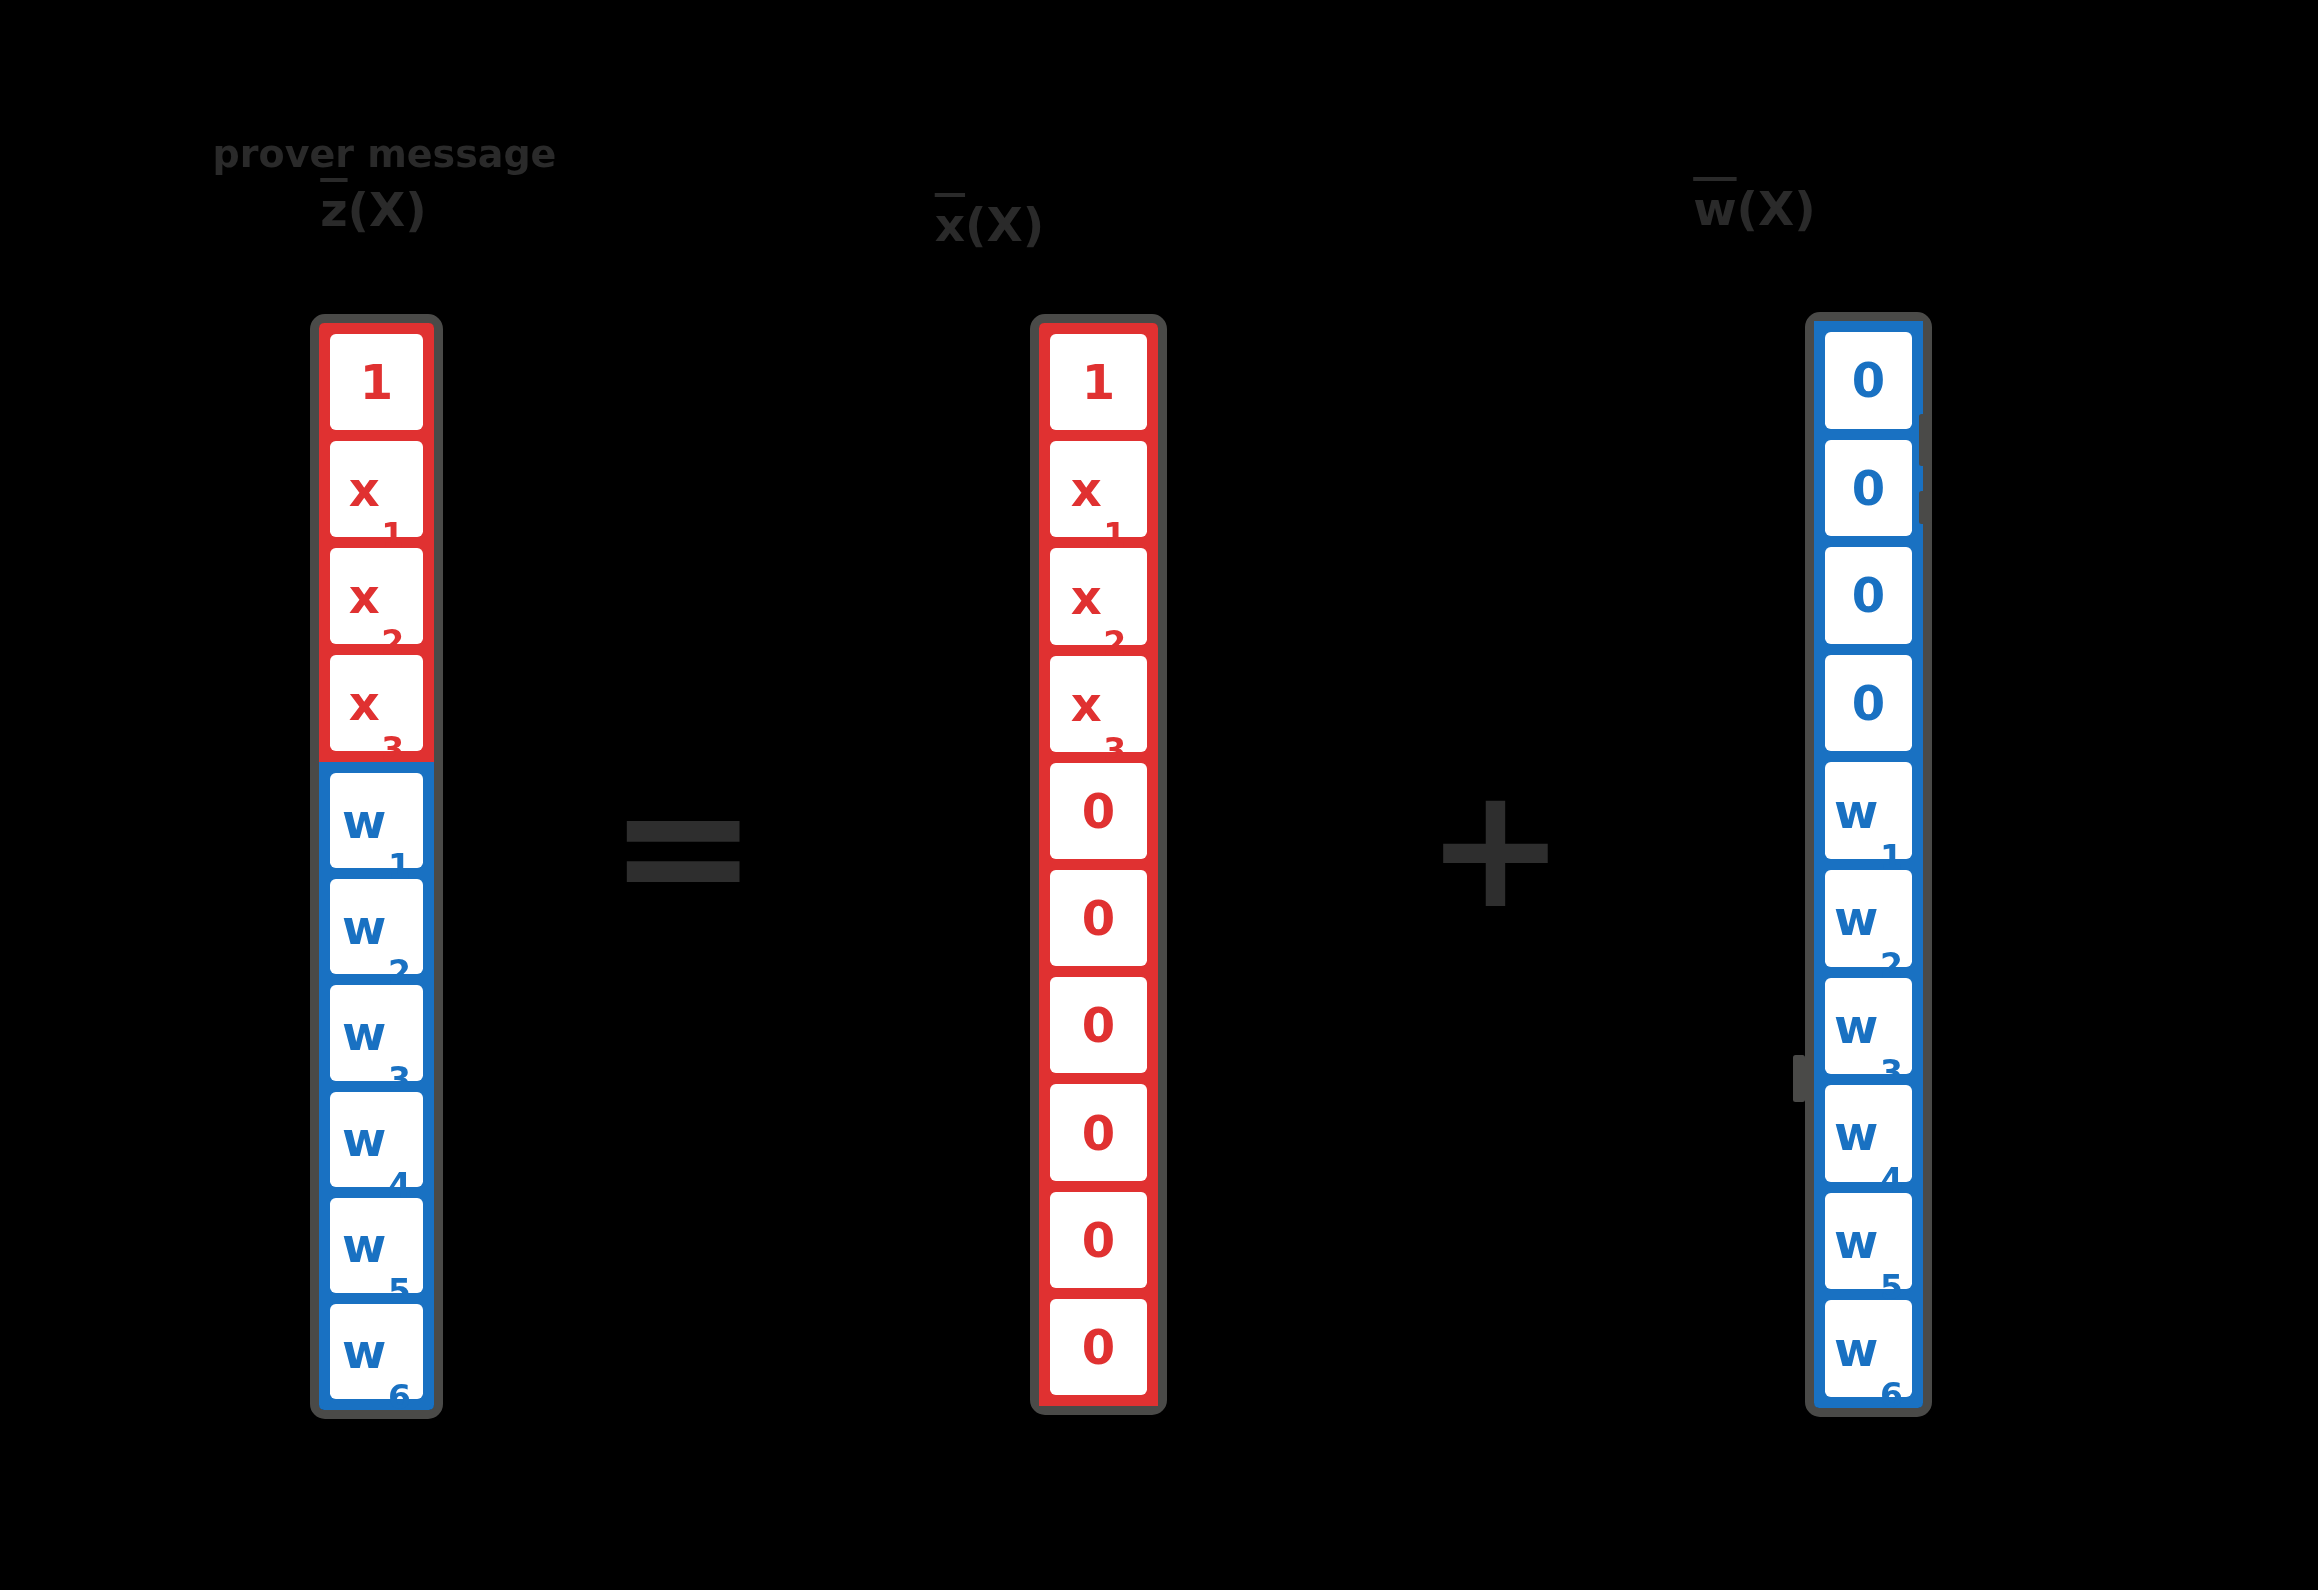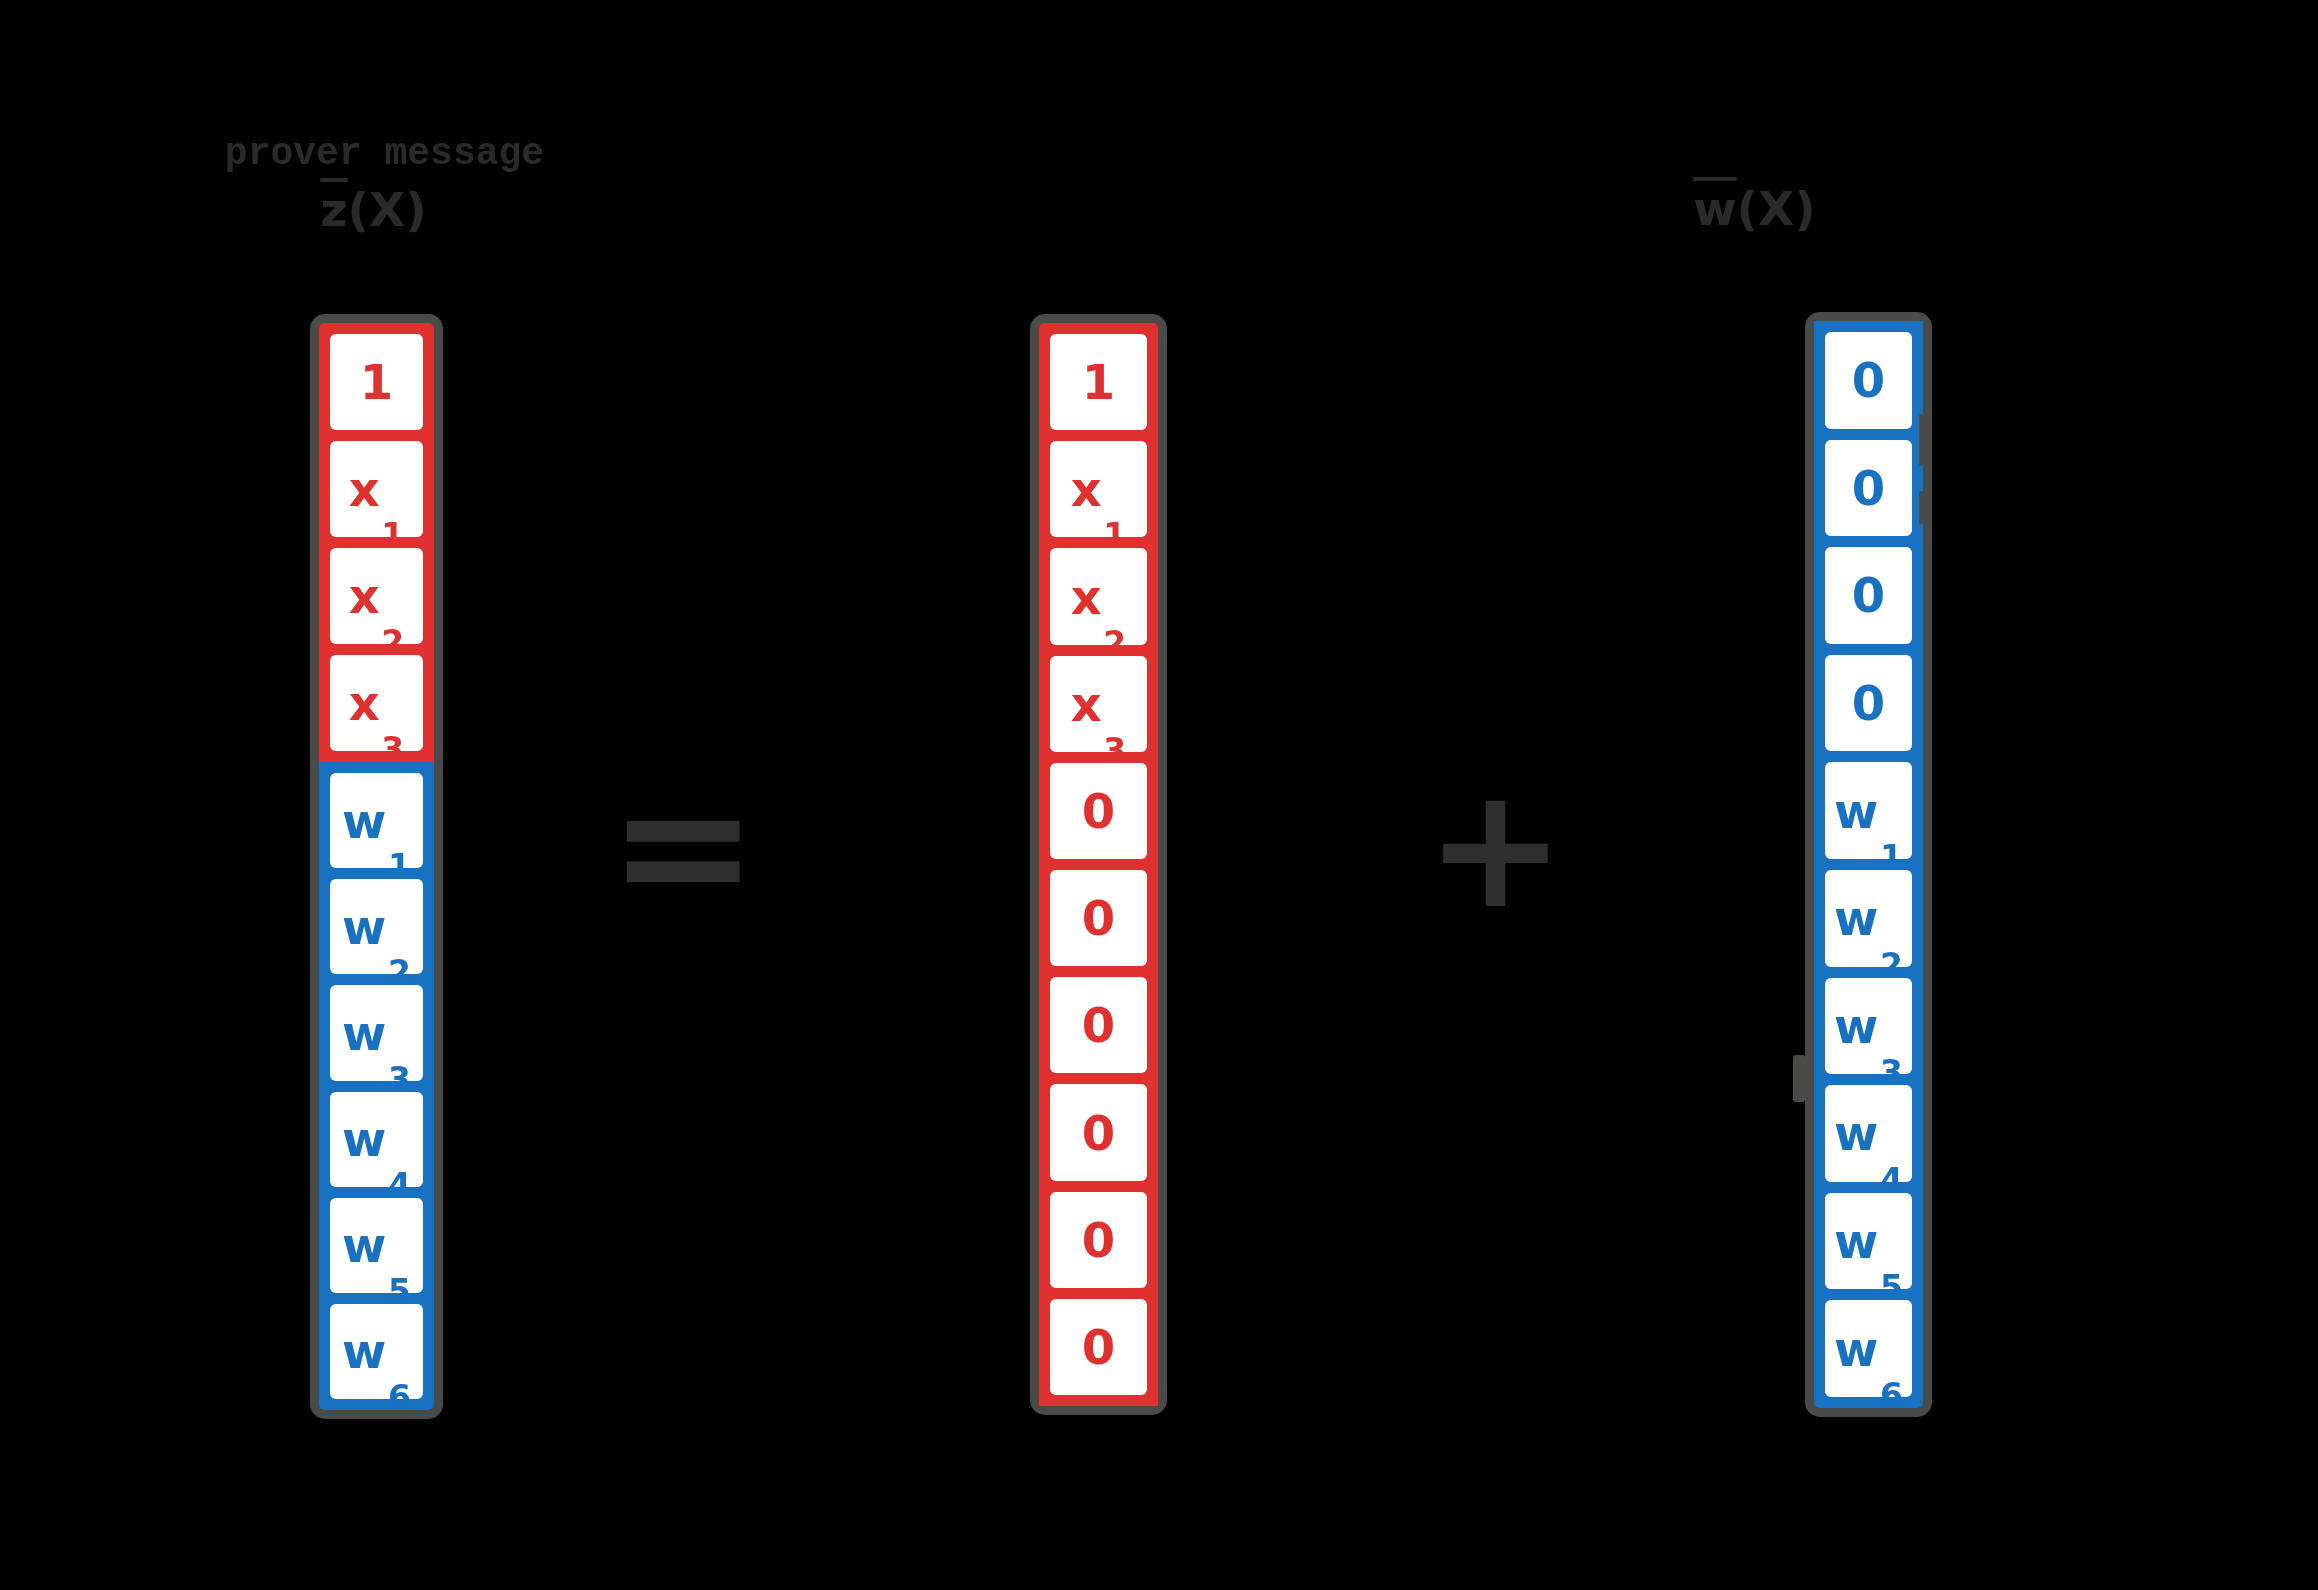--- a/index.html
+++ b/index.html
@@ -17,21 +17,20 @@
   
   .col-title {
     position: absolute;
     width: 635px;
     text-align: center;
     color: #2a2a2a;
     font-size: 38px;
     font-weight: 600;
     letter-spacing: 0px;
     white-space: nowrap;
-    font-family: Liberation Mono, monospace;
   }
   .col-formula {
     position: absolute;
     width: 501px;
     text-align: center;
     color: #2a2a2a;
     font-size: 47px;
     font-weight: 700;
   }
   .overbar { text-decoration: overline; }
@@ -103,20 +102,23 @@
 </head>
 <body>
 
 <div id="canvas">
 
   <div class="col-title" style="left:67px;  top:132px;">prover message</div>
   <div class="col-formula" style="left:123px; top:182px;">
     <span class="overbar">z</span><span>(X)</span>
   </div>
 
+  <div class="col-formula" style="left:739px; top:197px;">
+    <span class="overbar">x</span><span>(X)</span>
+  </div>
 
   <div class="col-formula" style="left:1504px; top:181px;">
     <span class="overbar">w</span><span>(X)</span>
   </div>
 
   <div class="col-wrap" style="left:310px; top:314px; width:133px; height:1105px;">
       <div class="section red" style="flex: 4 1 0%;">
         <div class="cell red">
           <span>1</span>
         </div>

